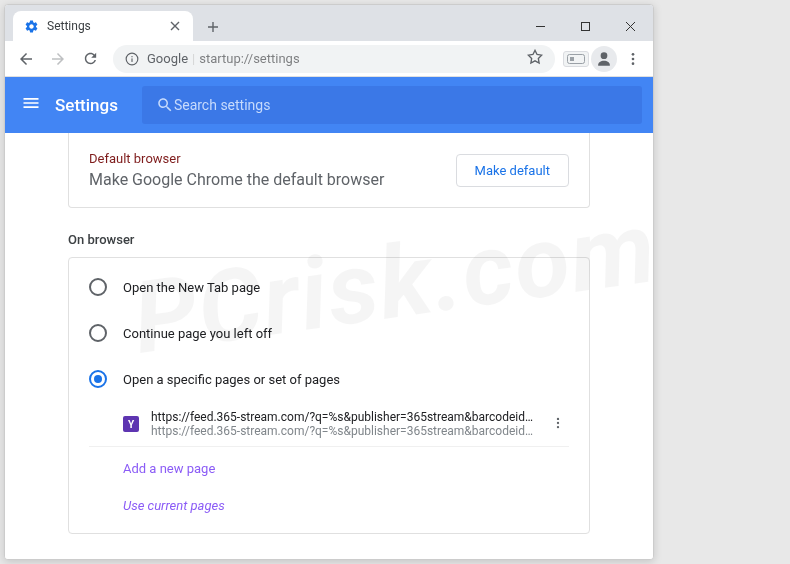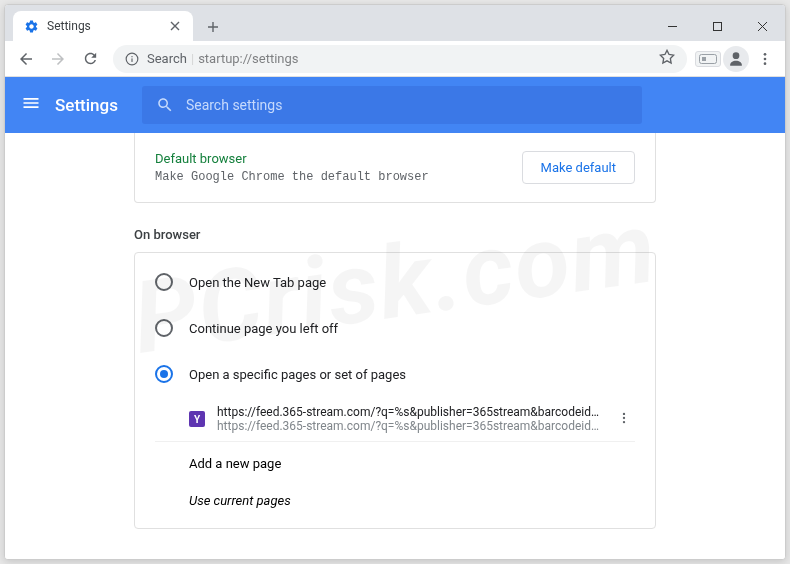--- a/index.html
+++ b/index.html
@@ -1,17 +1,17 @@
 <!DOCTYPE html>
 <html><head>
 <meta charset="utf-8">
 <style>
 * { margin:0; padding:0; box-sizing:border-box; font-family:"Segoe UI",Roboto,Arial,sans-serif; }
 body { width:790px; height:564px; background:#e8e8e8; overflow:hidden; position:relative; }
-.window { position:absolute; left:4px; top:4px; width:782px; height:556px; background:#fff; border:1px solid #ccc; border-radius:4px; box-shadow:0 2px 8px rgba(0,0,0,0.15); overflow:hidden; }
+.window { position:absolute; left:4px; top:4px; width:650px; height:556px; background:#fff; border:1px solid #ccc; border-radius:4px; box-shadow:0 2px 8px rgba(0,0,0,0.15); overflow:hidden; }
 
 
 .titlebar { height:36px; background:#dee1e6; display:flex; align-items:flex-end; }
 .tab { background:#fff; height:30px; margin-left:8px; border-radius:8px 8px 0 0; display:flex; align-items:center; padding:0 10px; min-width:180px; position:relative; }
 .tab-favicon { width:16px; height:16px; margin-right:8px; display:flex; align-items:center; justify-content:center; }
 .tab-title { font-size:12px; color:#3c4043; flex:1; }
 .tab-close { width:16px; height:16px; display:flex; align-items:center; justify-content:center; color:#5f6368; cursor:pointer; border-radius:50%; }
 .newtab { width:28px; height:28px; margin-left:6px; display:flex; align-items:center; justify-content:center; color:#5f6368; cursor:pointer; }
 .wincontrols { margin-left:auto; display:flex; }
 .winbtn { width:45px; height:30px; display:flex; align-items:center; justify-content:center; color:#333; cursor:pointer; font-size:14px; }
@@ -25,54 +25,54 @@
 .omnibox .url { color:#202124; font-size:13px; opacity:0.55; }
 .star { color:#5f6368; }
 .ext-badge { width:26px; height:16px; font-size:10px; background:#f1f3f4; border:1px solid #dadce0; border-radius:3px; display:flex; align-items:center; justify-content:center; color:#5f6368; }
 .avatar { width:26px; height:26px; border-radius:50%; background:#e8eaed; display:flex; align-items:center; justify-content:center; color:#5f6368; }
 .menu3dot { width:28px; height:28px; display:flex; align-items:center; justify-content:center; color:#5f6368; cursor:pointer; }
 
 
 .settings-bar { height:56px; background:#4285f4; display:flex; align-items:center; padding:0 16px; gap:14px; }
 .hamburger { color:#fff; cursor:pointer; }
 .settings-title { color:#fff; font-size:17px; font-weight:500; }
-.search-settings { flex:0 0 500px; height:38px; background:#3b78e7; border-radius:3px; display:flex; align-items:center; padding:0 14px; gap:12px; margin-left:10px; }
+.search-settings { flex:0 0 500px; height:38px; background:#3b78e7; border-radius:3px; display:flex; align-items:center; padding:0 14px; margin-left:10px; }
 .search-settings svg { color:#c6dafc; }
 .search-settings input { background:transparent; border:none; outline:none; color:#fff; font-size:14px; flex:1; }
 .search-settings input::placeholder { color:#c6dafc; }
 
 
 .content { height:calc(100% - 36px - 36px - 56px); background:#fff; overflow-y:auto; position:relative; }
 .content::-webkit-scrollbar { width:14px; }
 .content::-webkit-scrollbar-track { background:#f1f1f1; }
 .content::-webkit-scrollbar-thumb { background:#c1c1c1; }
 
 .card { width:522px; margin:0 auto; border:1px solid #e0e0e0; border-radius:4px; padding:18px 20px; background:#fff; }
 .card.first { margin-top:0; border-top:none; border-radius:0 0 4px 4px; }
 .card-row { display:flex; justify-content:space-between; align-items:center; }
-.card-title { font-size:13px; color:#15803d; margin-bottom:4px; }
-.card-sub { font-size:12px; color:#5f6368;font-family:Liberation Mono, monospace; }
+.card-title { font-size:13px; color:#7f1d1d; margin-bottom:4px; }
+.card-sub { font-size:16px; color:#5f6368; }
 .blue-btn { border:1px solid #dadce0; background:#fff; color:#1a73e8; font-size:13px; padding:8px 18px; border-radius:4px; cursor:pointer;text-align:right; }
 
 .section-label { width:522px; margin:24px auto 10px; font-size:13px; color:#3c4043; font-weight:500; }
 
 .radio-row { display:flex; align-items:center; gap:16px; padding:14px 0; }
 .radio { width:18px; height:18px; border:2px solid #5f6368; border-radius:50%; position:relative; flex-shrink:0; }
 .radio.checked { border-color:#1a73e8; }
 .radio.checked:after { content:''; position:absolute; left:3px; top:3px; width:8px; height:8px; background:#1a73e8; border-radius:50%; }
 .radio-label { font-size:13px; color:#202124; }
 
 .page-entry { display:flex; align-items:center; gap:12px; padding:8px 0 8px 34px; border-bottom:1px solid #f0f0f0; }
 .page-favicon { width:16px; height:16px; background:#5e35b1; display:flex; align-items:center; justify-content:center; color:#fff; font-size:10px; font-weight:bold; border-radius:2px; flex-shrink:0; }
 .page-urls { flex:1; min-width:0; overflow:hidden; }
 .page-url { font-size:12px; color:#202124; white-space:nowrap; overflow:hidden; text-overflow:ellipsis; }
 .page-url.secondary { color:#80868b; }
 .dots { color:#5f6368; cursor:pointer; padding:0 4px; flex-shrink:0; }
 
-.link-row { padding:14px 0 14px 34px; font-size:13px; color:#000000; cursor:pointer; }
+.link-row { padding:14px 0 14px 34px; font-size:13px; color:#8b5cf6; cursor:pointer; }
 
 .advanced { text-align:center; padding:28px 0; font-size:13px; color:#3c4043; cursor:pointer; display:flex; align-items:center; justify-content:center; gap:10px; }
 
 
 .watermark { position:absolute; left:0; top:0; width:100%; height:100%; pointer-events:none; display:flex; align-items:center; justify-content:center; }
 .watermark span { font-size:100px; font-weight:bold; color:rgba(0,0,0,0.04); transform:rotate(-8deg); font-style:italic; letter-spacing:2px; }
 </style>
 </head>
 <body>
 
@@ -131,21 +131,21 @@
         <svg width="17" height="17" viewBox="0 0 24 24" fill="#5f6368">
           <path d="M17.65 6.35C16.2 4.9 14.21 4 12 4c-4.42 0-8 3.58-8 8s3.58 8 8 8c3.73 0 6.84-2.55 7.73-6h-2.08c-.82 2.33-3.04 4-5.65 4-3.31 0-6-2.69-6-6s2.69-6 6-6c1.66 0 3.14.69 4.22 1.78L13 11h7V4l-2.35 2.35z"></path>
         </svg>
       </div>
     <div class="omnibox">
       <svg width="14" height="14" viewBox="0 0 24 24" fill="#5f6368">
           <circle cx="12" cy="12" r="10" fill="none" stroke="#5f6368" stroke-width="2"></circle>
           <circle cx="12" cy="8" r="1.2" fill="#5f6368"></circle>
           <rect x="11" y="11" width="2" height="6" fill="#5f6368"></rect>
         </svg>
-      <span class="chrome-label">Search</span>
+      <span class="chrome-label">Google</span>
       <span class="url" style="margin-left:-4px;color:#bbb;">|</span>
       <span class="url" style="margin-left:-4px;">startup://settings</span>
       <span style="flex:1"></span>
       <span class="star"><svg width="16" height="16" viewBox="0 0 24 24" fill="none" stroke="#5f6368" stroke-width="2">
             <path d="M12 2l3.09 6.26L22 9.27l-5 4.87 1.18 6.88L12 17.77l-6.18 3.25L7 14.14 2 9.27l6.91-1.01L12 2z"></path>
           </svg></span>
     </div>
     <div class="ext-badge">
         <svg width="18" height="10" viewBox="0 0 18 10">
           <rect x="0.5" y="0.5" width="17" height="9" rx="2" fill="none" stroke="#9aa0a6"></rect>

